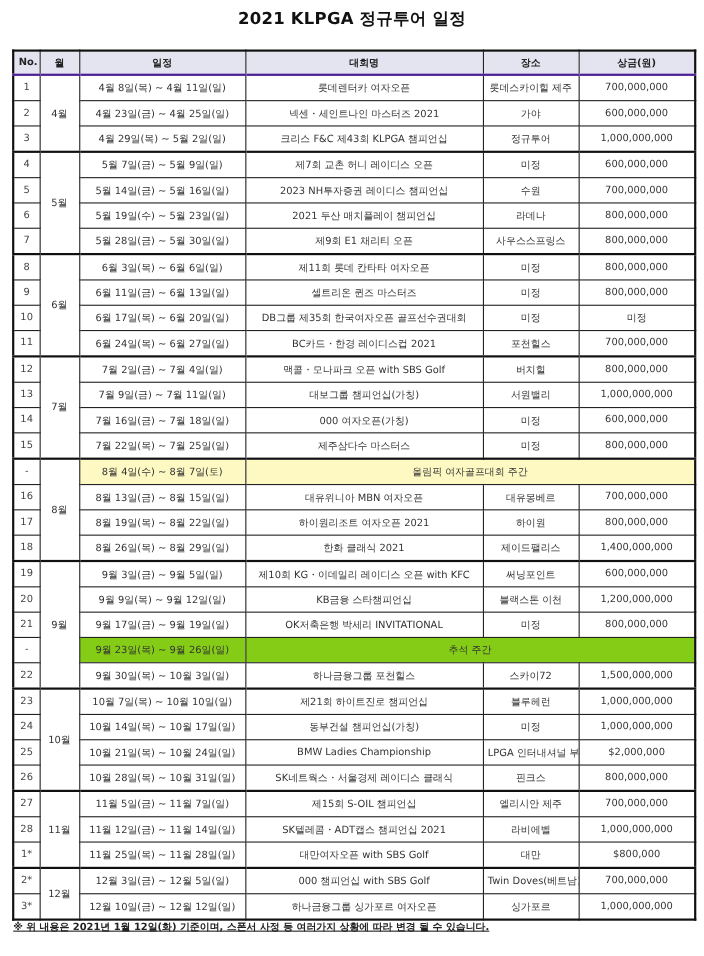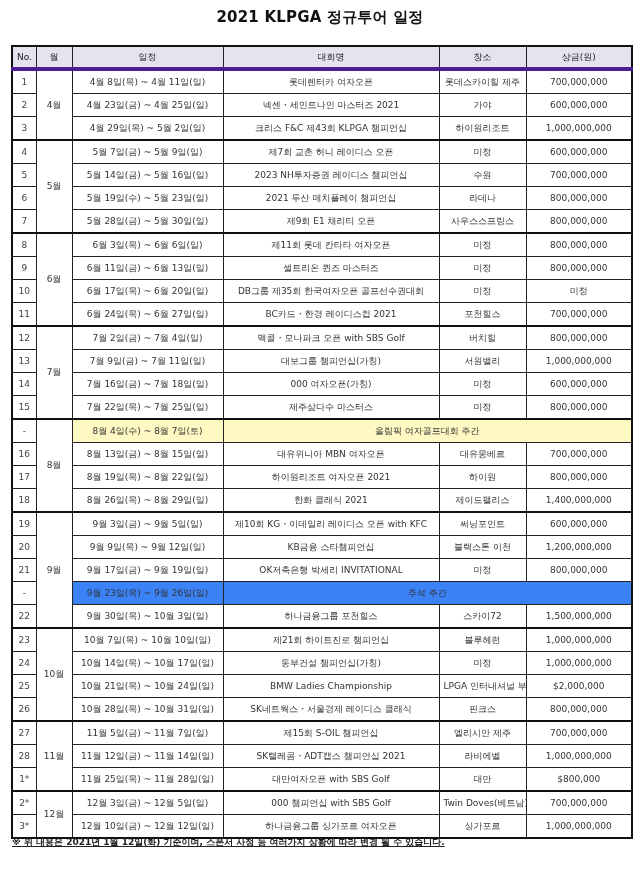--- a/index.html
+++ b/index.html
@@ -5,27 +5,27 @@
   html, body { margin:0; padding:0; background:#ffffff; }
   body { width:640px; height:869px; position:relative; overflow:hidden;
          font-family:"DejaVu Sans","Liberation Sans",sans-serif; color:#333; }
   .title { position:absolute; left:0; top:8px; width:640px; text-align:center;
            font-size:15px; font-weight:bold; color:#111; letter-spacing:0.2px; }
   table.sched { position:absolute; left:11px; top:45px; width:620px;
                 border-collapse:collapse; table-layout:fixed;
                 border:2px solid #111; font-size:9px; }
   table.sched th, table.sched td { border:1px solid #222; height:22px; padding:0 4px;
                 text-align:center; vertical-align:middle; white-space:nowrap; overflow:hidden; }
-  table.sched th { background:#e4e3f0; font-weight:normal; color:#222; height:20px; font-size:9px;
-                   border-bottom:4px solid #4c1d95; }
+  table.sched th { background:#e4e3f0; font-weight:bold; color:#222; height:20px; font-size:9px;
+                   border-bottom:2px solid #4c1d95; }
   td.prize { text-align:right; padding-right:6px; }
   td.no { color:#444; }
   tr.grp-top td { border-top:2px solid #111; }
   tr.olympic td.hl { background:#fef9c3; }
-  tr.chuseok td.hl { background:#3b82f6; }
+  tr.chuseok td.hl { background:#84cc16; }
   .note { position:absolute; left:12px; top:836px; font-size:9px; font-weight:bold;
           color:#222; text-decoration:underline; white-space:nowrap; }
 </style>
 </head>
 <body>
 
 <div class="title">2021 KLPGA 정규투어 일정</div>
 
 <table class="sched">
   <colgroup>
@@ -60,21 +60,21 @@
       <td class="no">2</td>
       <td>4월 23일(금) ~ 4월 25일(일)</td>
       <td>넥센・세인트나인 마스터즈 2021</td>
       <td>가야</td>
       <td class="prize">600,000,000</td>
     </tr>
     <tr>
       <td class="no">3</td>
       <td>4월 29일(목) ~ 5월 2일(일)</td>
       <td>크리스 F&amp;C 제43회 KLPGA 챔피언십</td>
-      <td>하이원리조트</td>
+      <td>정규투어</td>
       <td class="prize">1,000,000,000</td>
     </tr>
 
     <tr class="grp-top">
       <td class="no">4</td>
       <td rowspan="4">5월</td>
       <td>5월 7일(금) ~ 5월 9일(일)</td>
       <td>제7회 교촌 허니 레이디스 오픈</td>
       <td>미정</td>
       <td class="prize">600,000,000</td>

